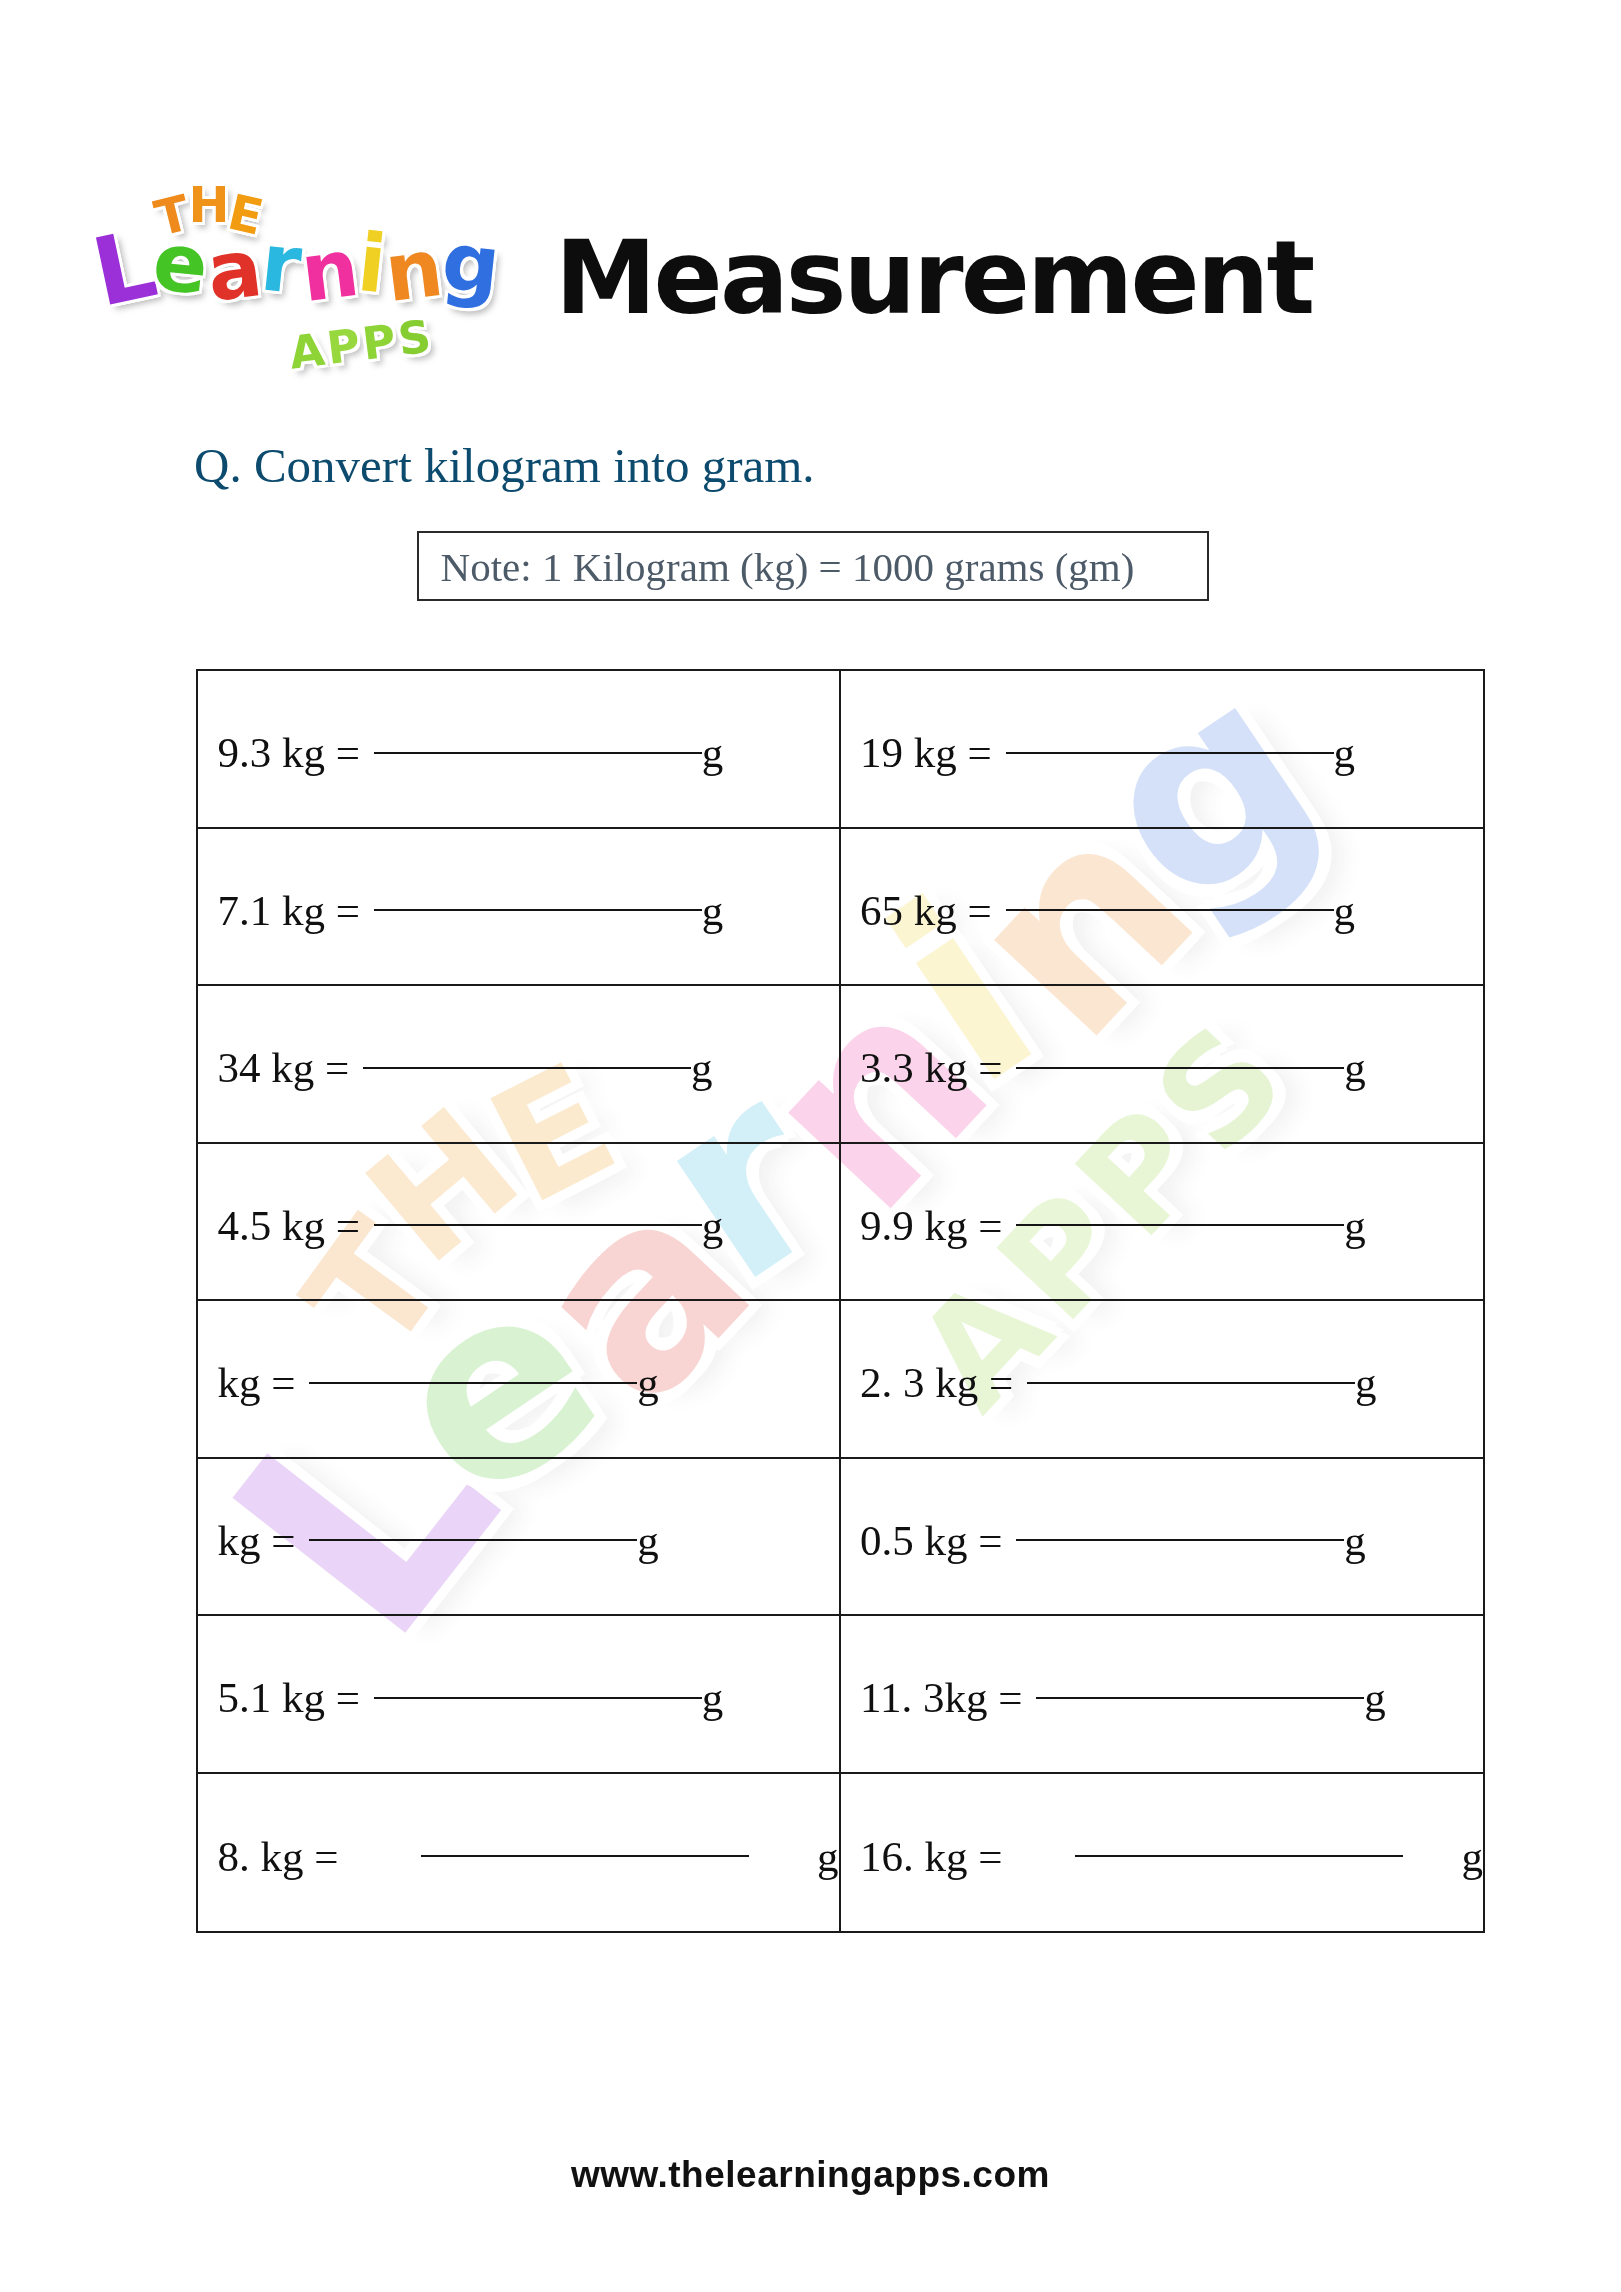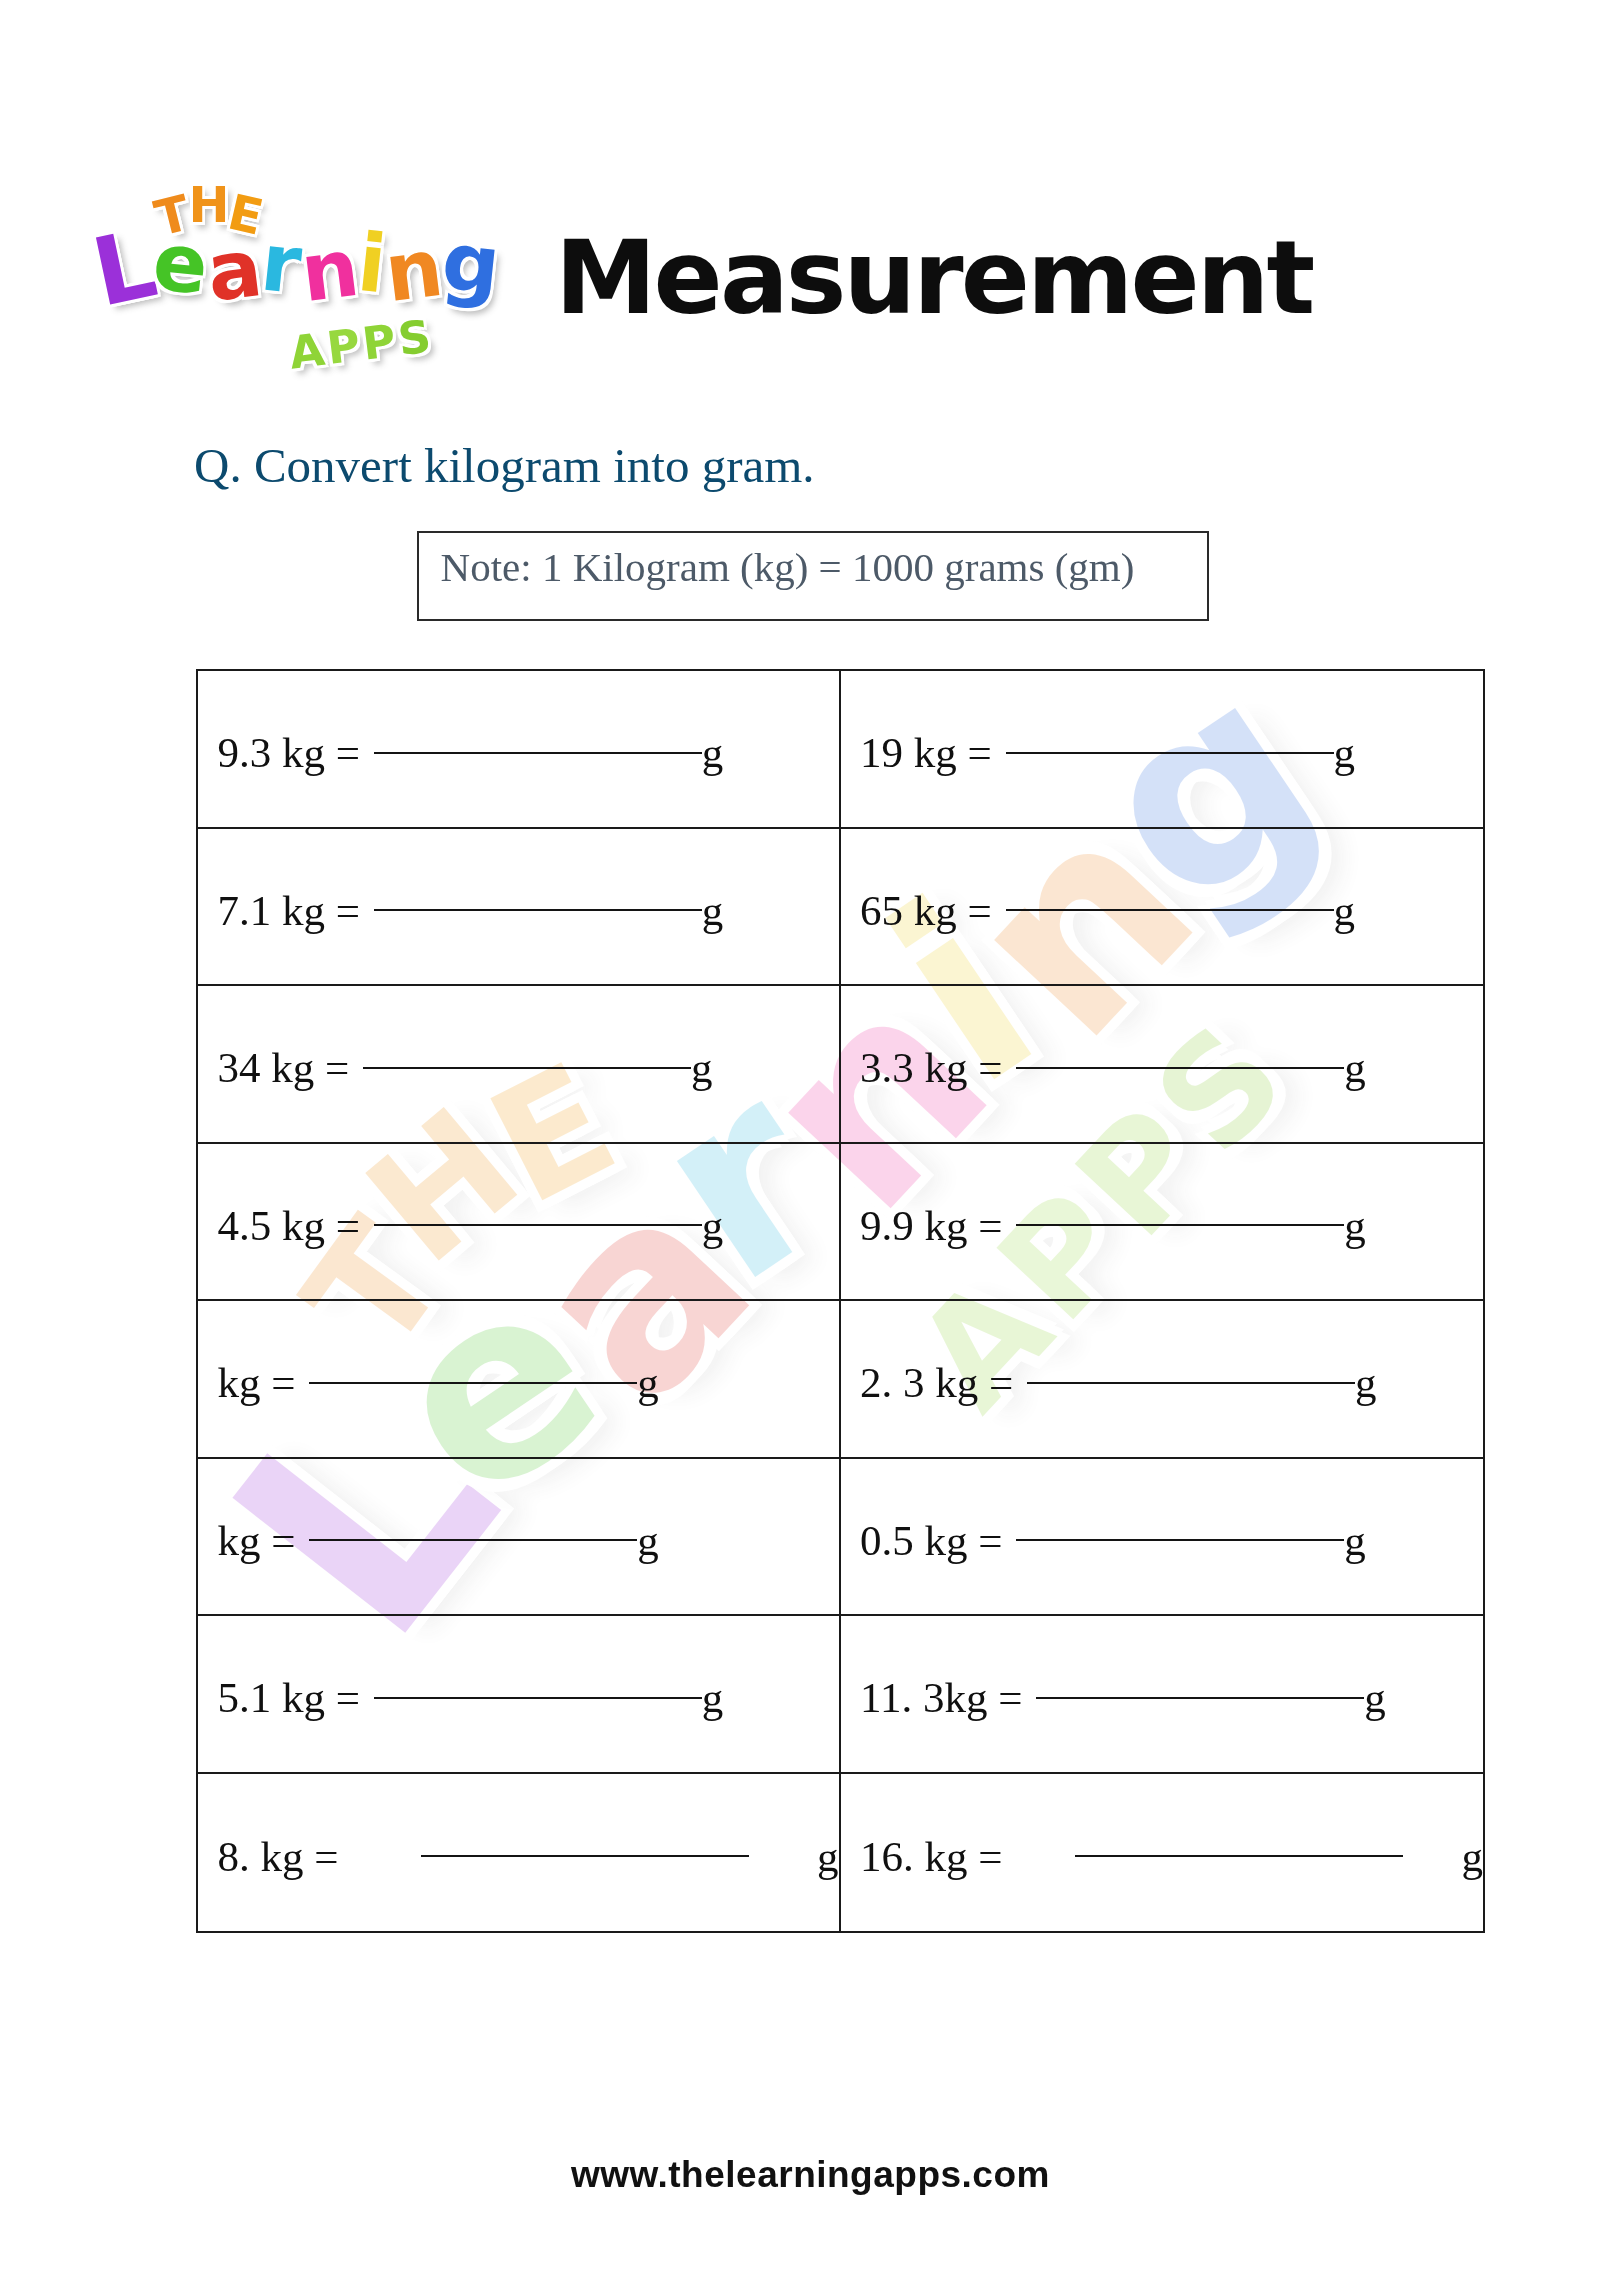--- a/index.html
+++ b/index.html
@@ -54,21 +54,21 @@
 
   
   .question {
     position:absolute; left:194px; top:437px; z-index:2;
     font-size:49px; color:#0c4a6e; white-space:nowrap;
   }
 
   
   .note-box {
     position:absolute; left:417px; top:531px; z-index:2;
-    width:792px; height:90px;
+    width:792px; height:70px;
     border:2px solid #2a2a2a;
     background:transparent;
   }
   .note-text {
     display:block; padding:9.8px 0 0 21.6px;
     font-size:41px; color:#4d5a68; white-space:nowrap;
   }
 
   
   .conv-table {

